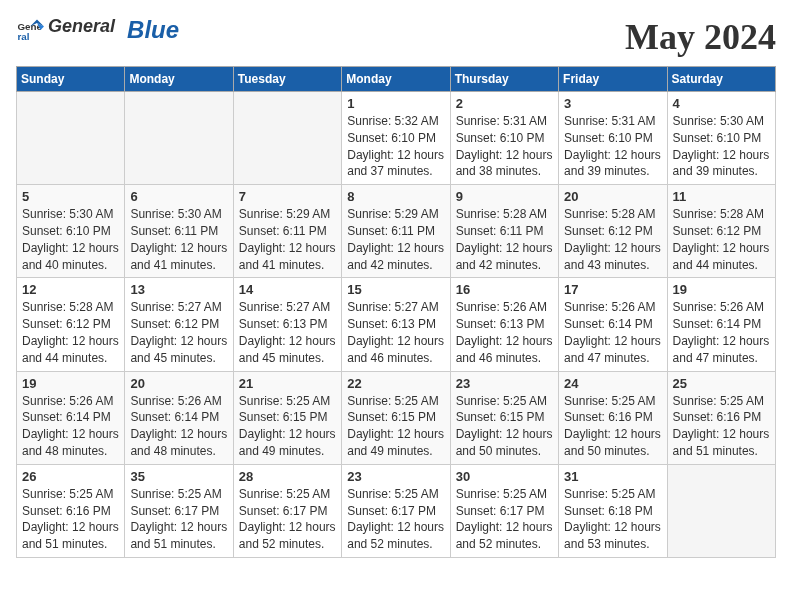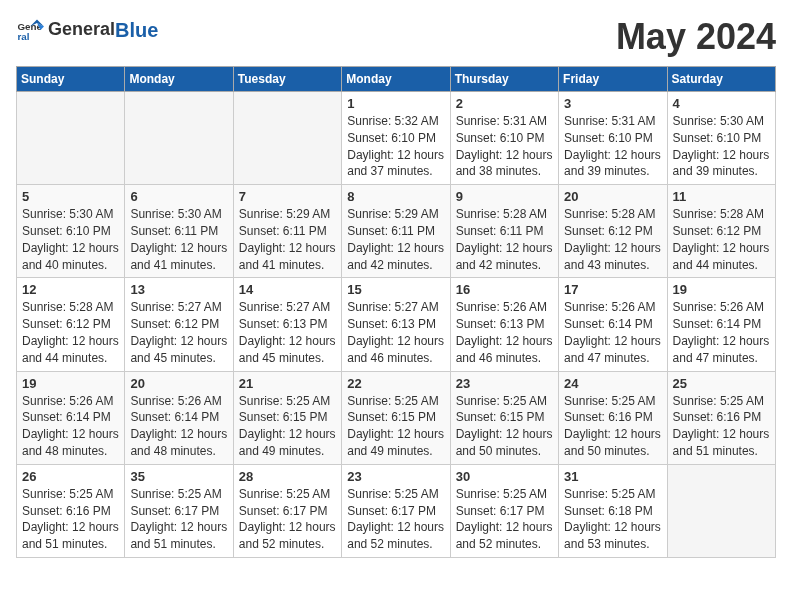--- a/index.html
+++ b/index.html
@@ -20,20 +20,21 @@
       display: flex;
       align-items: center;
       gap: 4px;
     }
     .logo-icon {
       width: 28px;
       height: 28px;
     }
     .title-area {
       text-align: right;
+      font-family: Liberation Serif, serif;
     }
     .month-title {
       font-size: 36px;
       font-weight: bold;
       color: #333;
     }
     .location-title {
       font-size: 15px;
       color: #333;
     }
@@ -84,23 +85,23 @@
 
 <div class="header-area">
   <div class="logo">
     <svg class="logo-icon" viewBox="0 0 40 40" xmlns="http://www.w3.org/2000/svg">
       <text x="2" y="20" font-size="14" font-weight="bold" fill="#333">Gene</text>
       <text x="2" y="34" font-size="14" font-weight="bold" fill="#1a5fa8">ral</text>
       <polygon points="30,5 40,15 30,10 20,15" fill="#1a5fa8"></polygon>
       <polygon points="30,10 40,15 35,20" fill="#2a7fd8"></polygon>
     </svg>
     <div>
-      <div style="display:flex; gap:0;">
+      <div style="display:flex; gap:12px;font-style:italic;">
         <span style="font-size:18px; font-weight:bold; color:#333;">General</span>
-          <span style="font-size:20px; font-weight:bold; color:#1a5fa8;">Blue</span>
+          <span style="font-size:24px; font-weight:bold; color:#1a5fa8;">Blue</span>
       </div>
     </div>
   </div>
   <div class="title-area">
     <div class="month-title">May 2024</div>
   </div>
 </div>
 
 <table>
   <thead>

